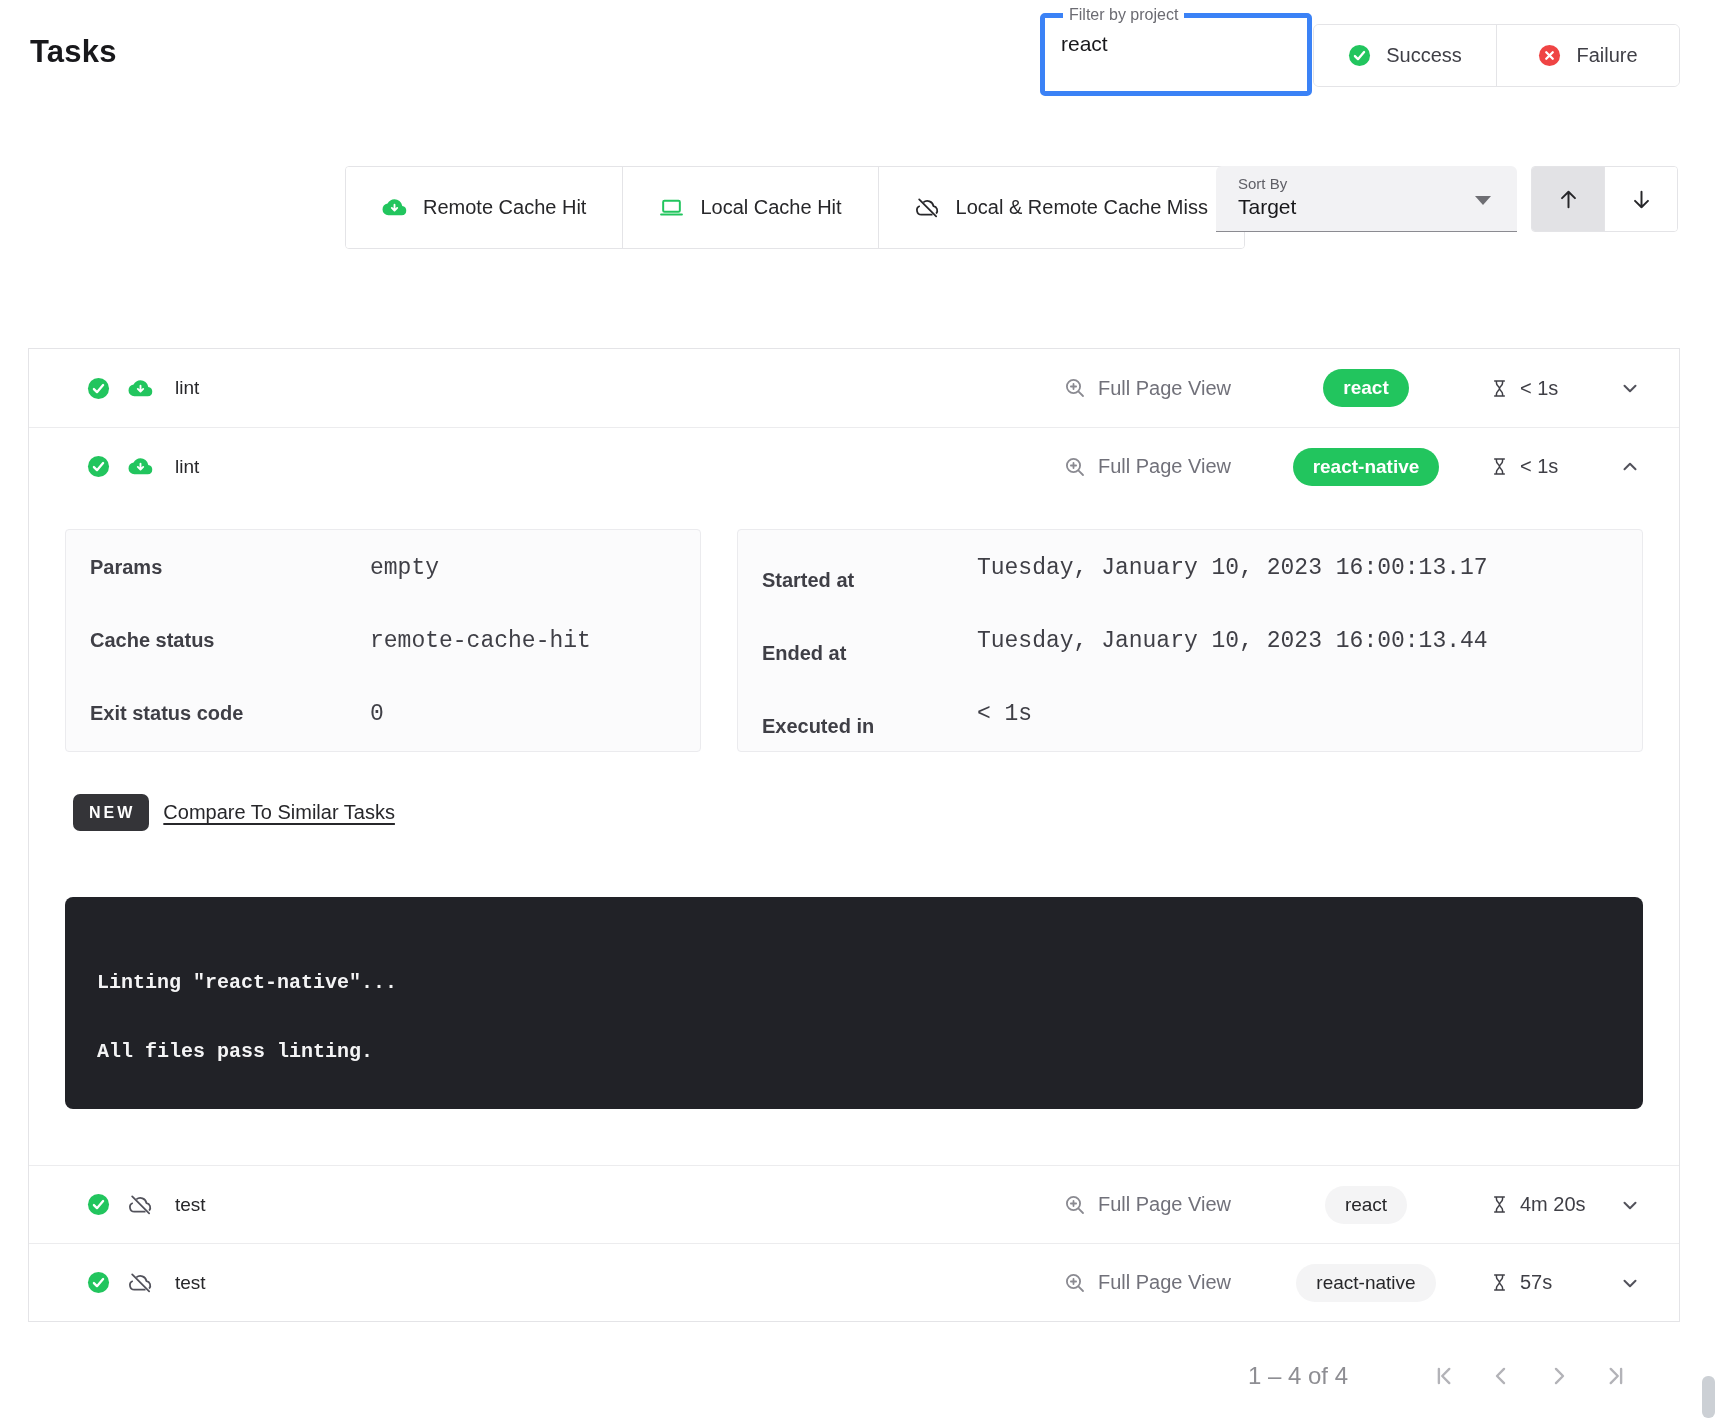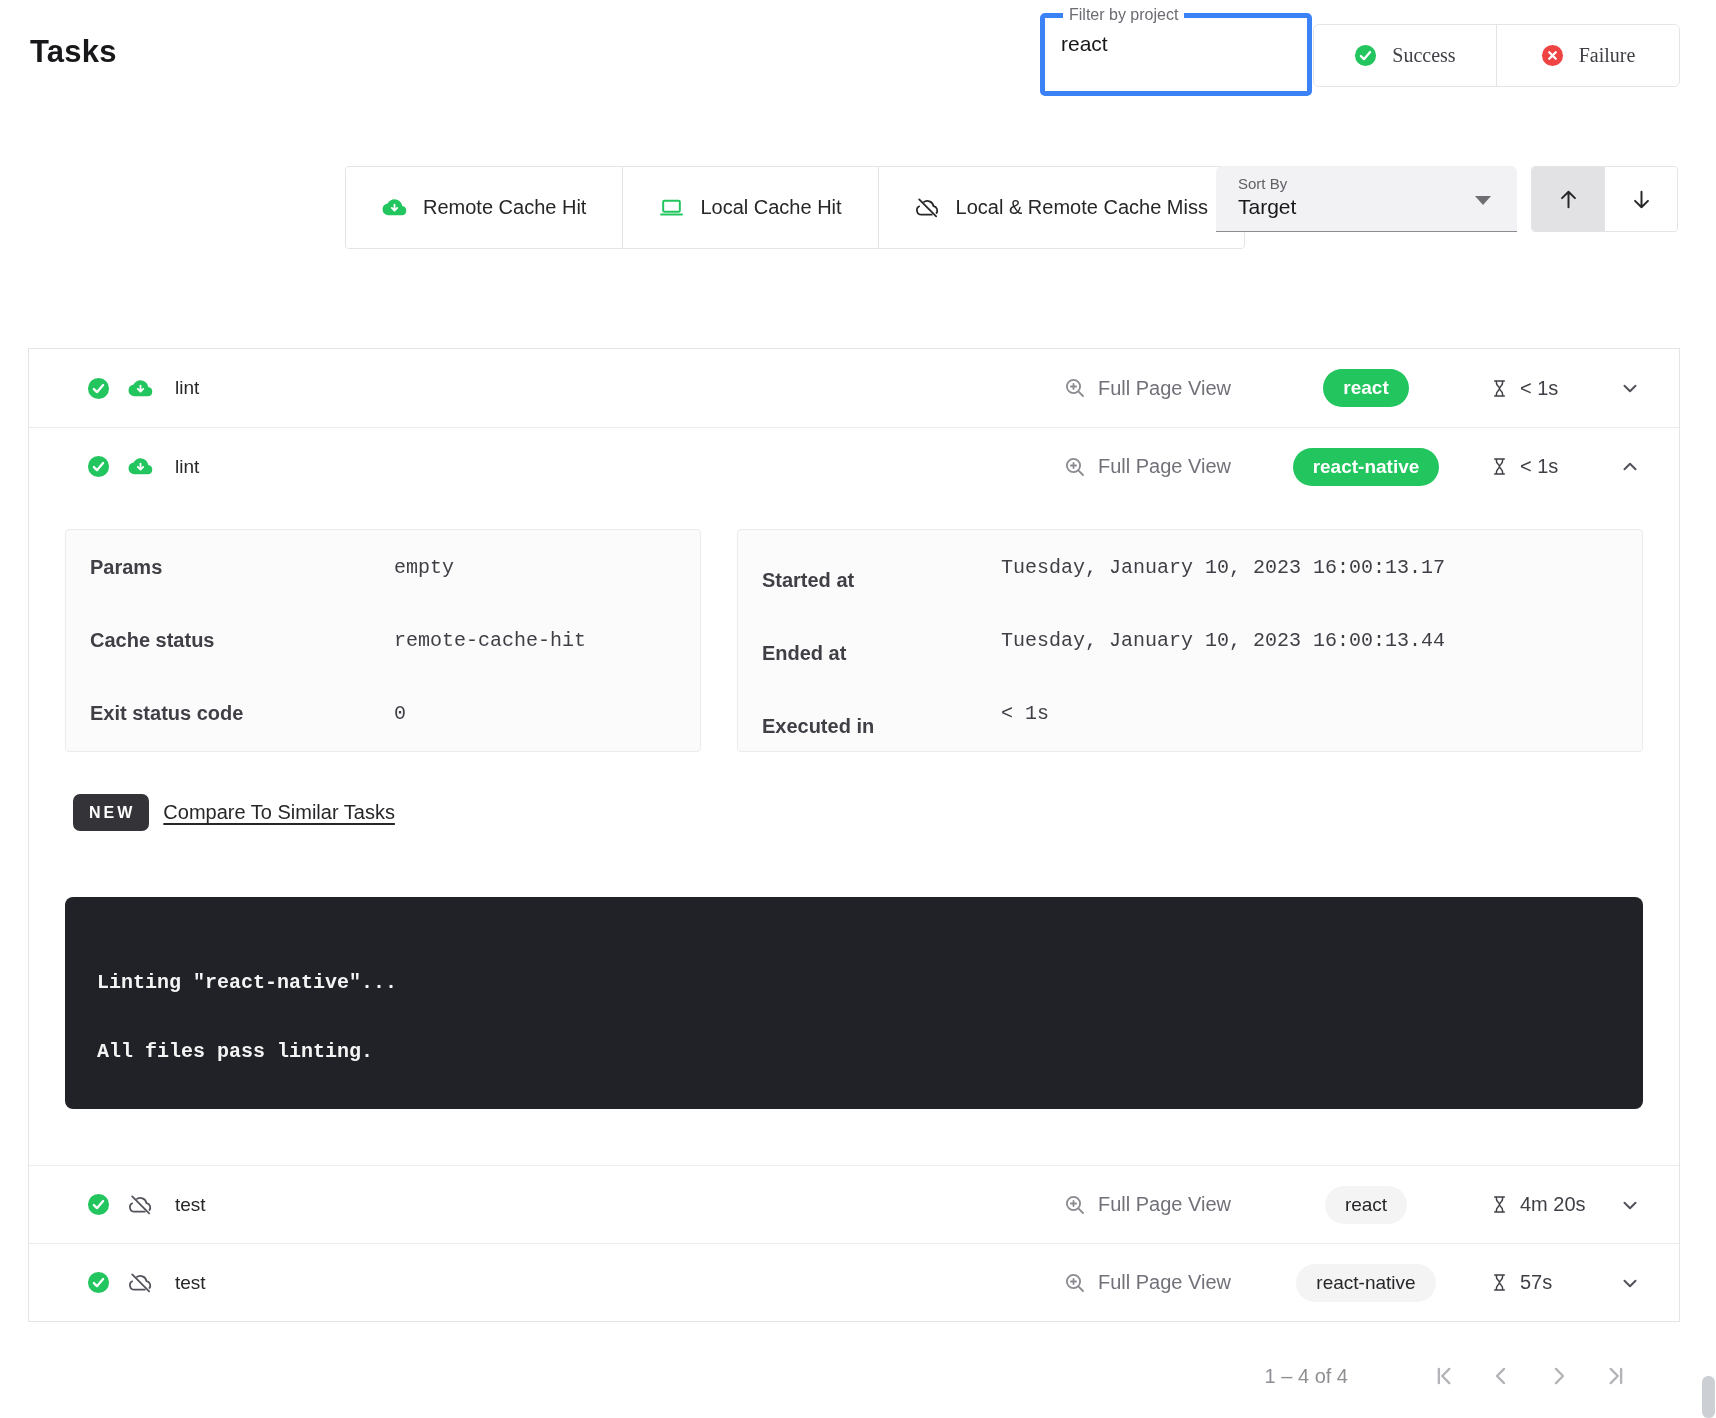--- a/index.html
+++ b/index.html
@@ -32,21 +32,21 @@
   }
 
   
   .status-group {
     position:absolute; left:1313px; top:24px; height:63px; width:367px;
     display:flex; border:1px solid #e4e4e7; border-radius:6px; background:#fff; overflow:hidden;
   }
   .status-btn {
     flex:1; display:flex; align-items:center; justify-content:center; gap:15px;
     background:#fff; border:none; font-size:20px; color:#3f3f46;
-    font-family:Liberation Serif, serif;
+    font-family:Liberation Sans, sans-serif;
   }
   .status-btn + .status-btn { border-left:1px solid #e4e4e7; }
 
   
   .cache-group {
     position:absolute; left:345px; top:166px; height:83px;
     display:flex; border:1px solid #e4e4e7; border-radius:4px; background:#fff; overflow:hidden;
   }
   .cache-btn {
     display:flex; align-items:center; gap:16px; padding:0 36px;
@@ -117,21 +117,21 @@
   
   .expanded-body { padding:24px 36px 56px 36px; }
   .detail-grid { display:grid; grid-template-columns:40.3% 1fr; column-gap:36px; }
   .panel {
     background:#fbfbfc; border:1px solid #ebebee; border-radius:4px; padding:1px 0;
   }
   .kv { display:flex; align-items:center; height:73px; padding:0 24px; }
   .kv-label { font-size:20px; font-weight:700; color:#3f3f46; flex:0 0 280px; }
   .panel-times .kv-label { flex:0 0 215px;margin-top:26px; }
   .kv-value {
-    font-family:"Liberation Mono", monospace; font-size:20px; color:#3f3f46; white-space:nowrap;margin-left:24px;
+    font-family:"Liberation Mono", monospace; font-size:23px; color:#3f3f46; white-space:nowrap;
   }
 
   .compare-row { margin-top:42px; display:flex; align-items:center; gap:14px; padding-left:8px; }
   .new-badge {
     background:#343438; color:#fff; font-size:16px; font-weight:700;
     letter-spacing:3px; padding:10px 14px 9px 16px; border-radius:7px;
   }
   .compare-link {
     font-size:20px; color:#27272a; text-decoration:underline; text-underline-offset:4px;
   }
@@ -144,21 +144,21 @@
     font-family:"Liberation Mono", monospace; font-weight:700;
     font-size:20px; color:#f4f4f5; white-space:pre;
   }
   .t-line + .t-line { margin-top:46px; }
 
   
   .pagination {
     position:absolute; top:1354px; right:86px; height:44px;
     display:flex; align-items:center;
   }
-  .page-range { font-size:20px; color:#8e8e93; margin-right:50px; }
+  .page-range { font-size:24px; color:#8e8e93; margin-right:50px; }
   .pg-btn {
     background:none; border:none; width:26px; height:26px; padding:0;
     margin-left:32px; display:inline-flex; align-items:center; justify-content:center;
   }
 
   .scroll-thumb {
     position:absolute; right:1px; bottom:0; width:13px; height:42px;
     background:#ccd0d5; border-radius:6px;
   }
 </style>

